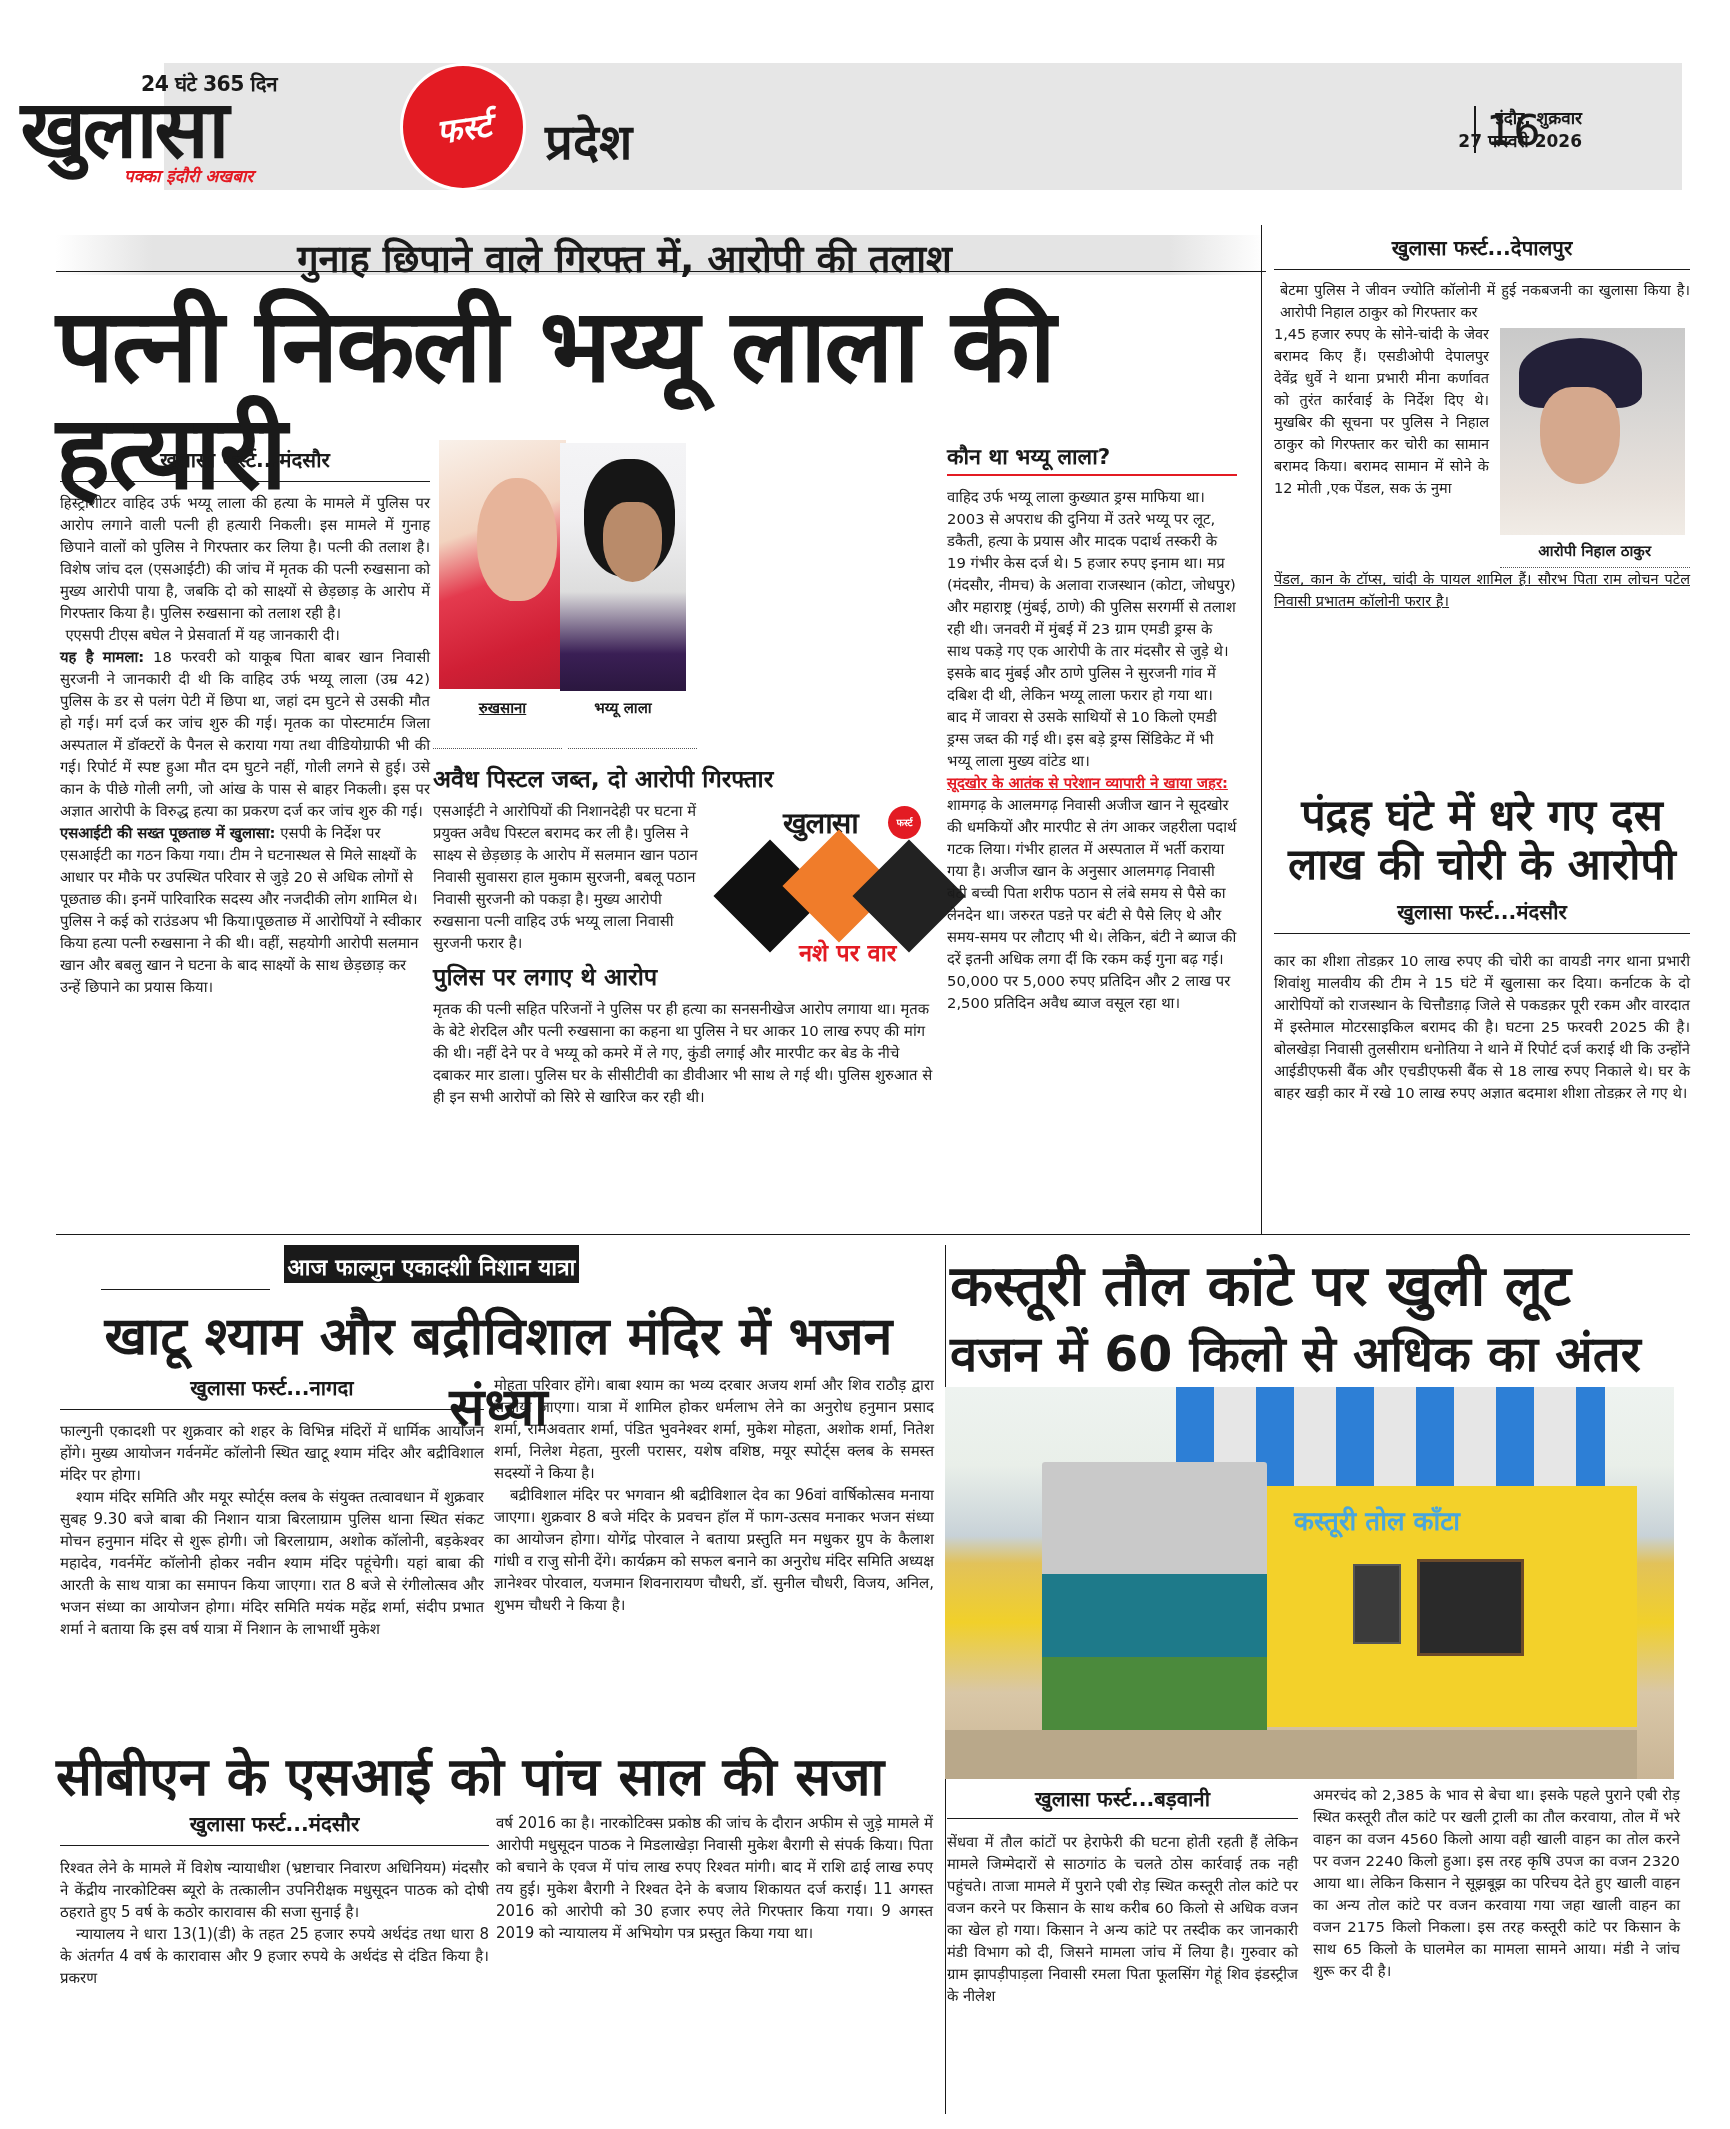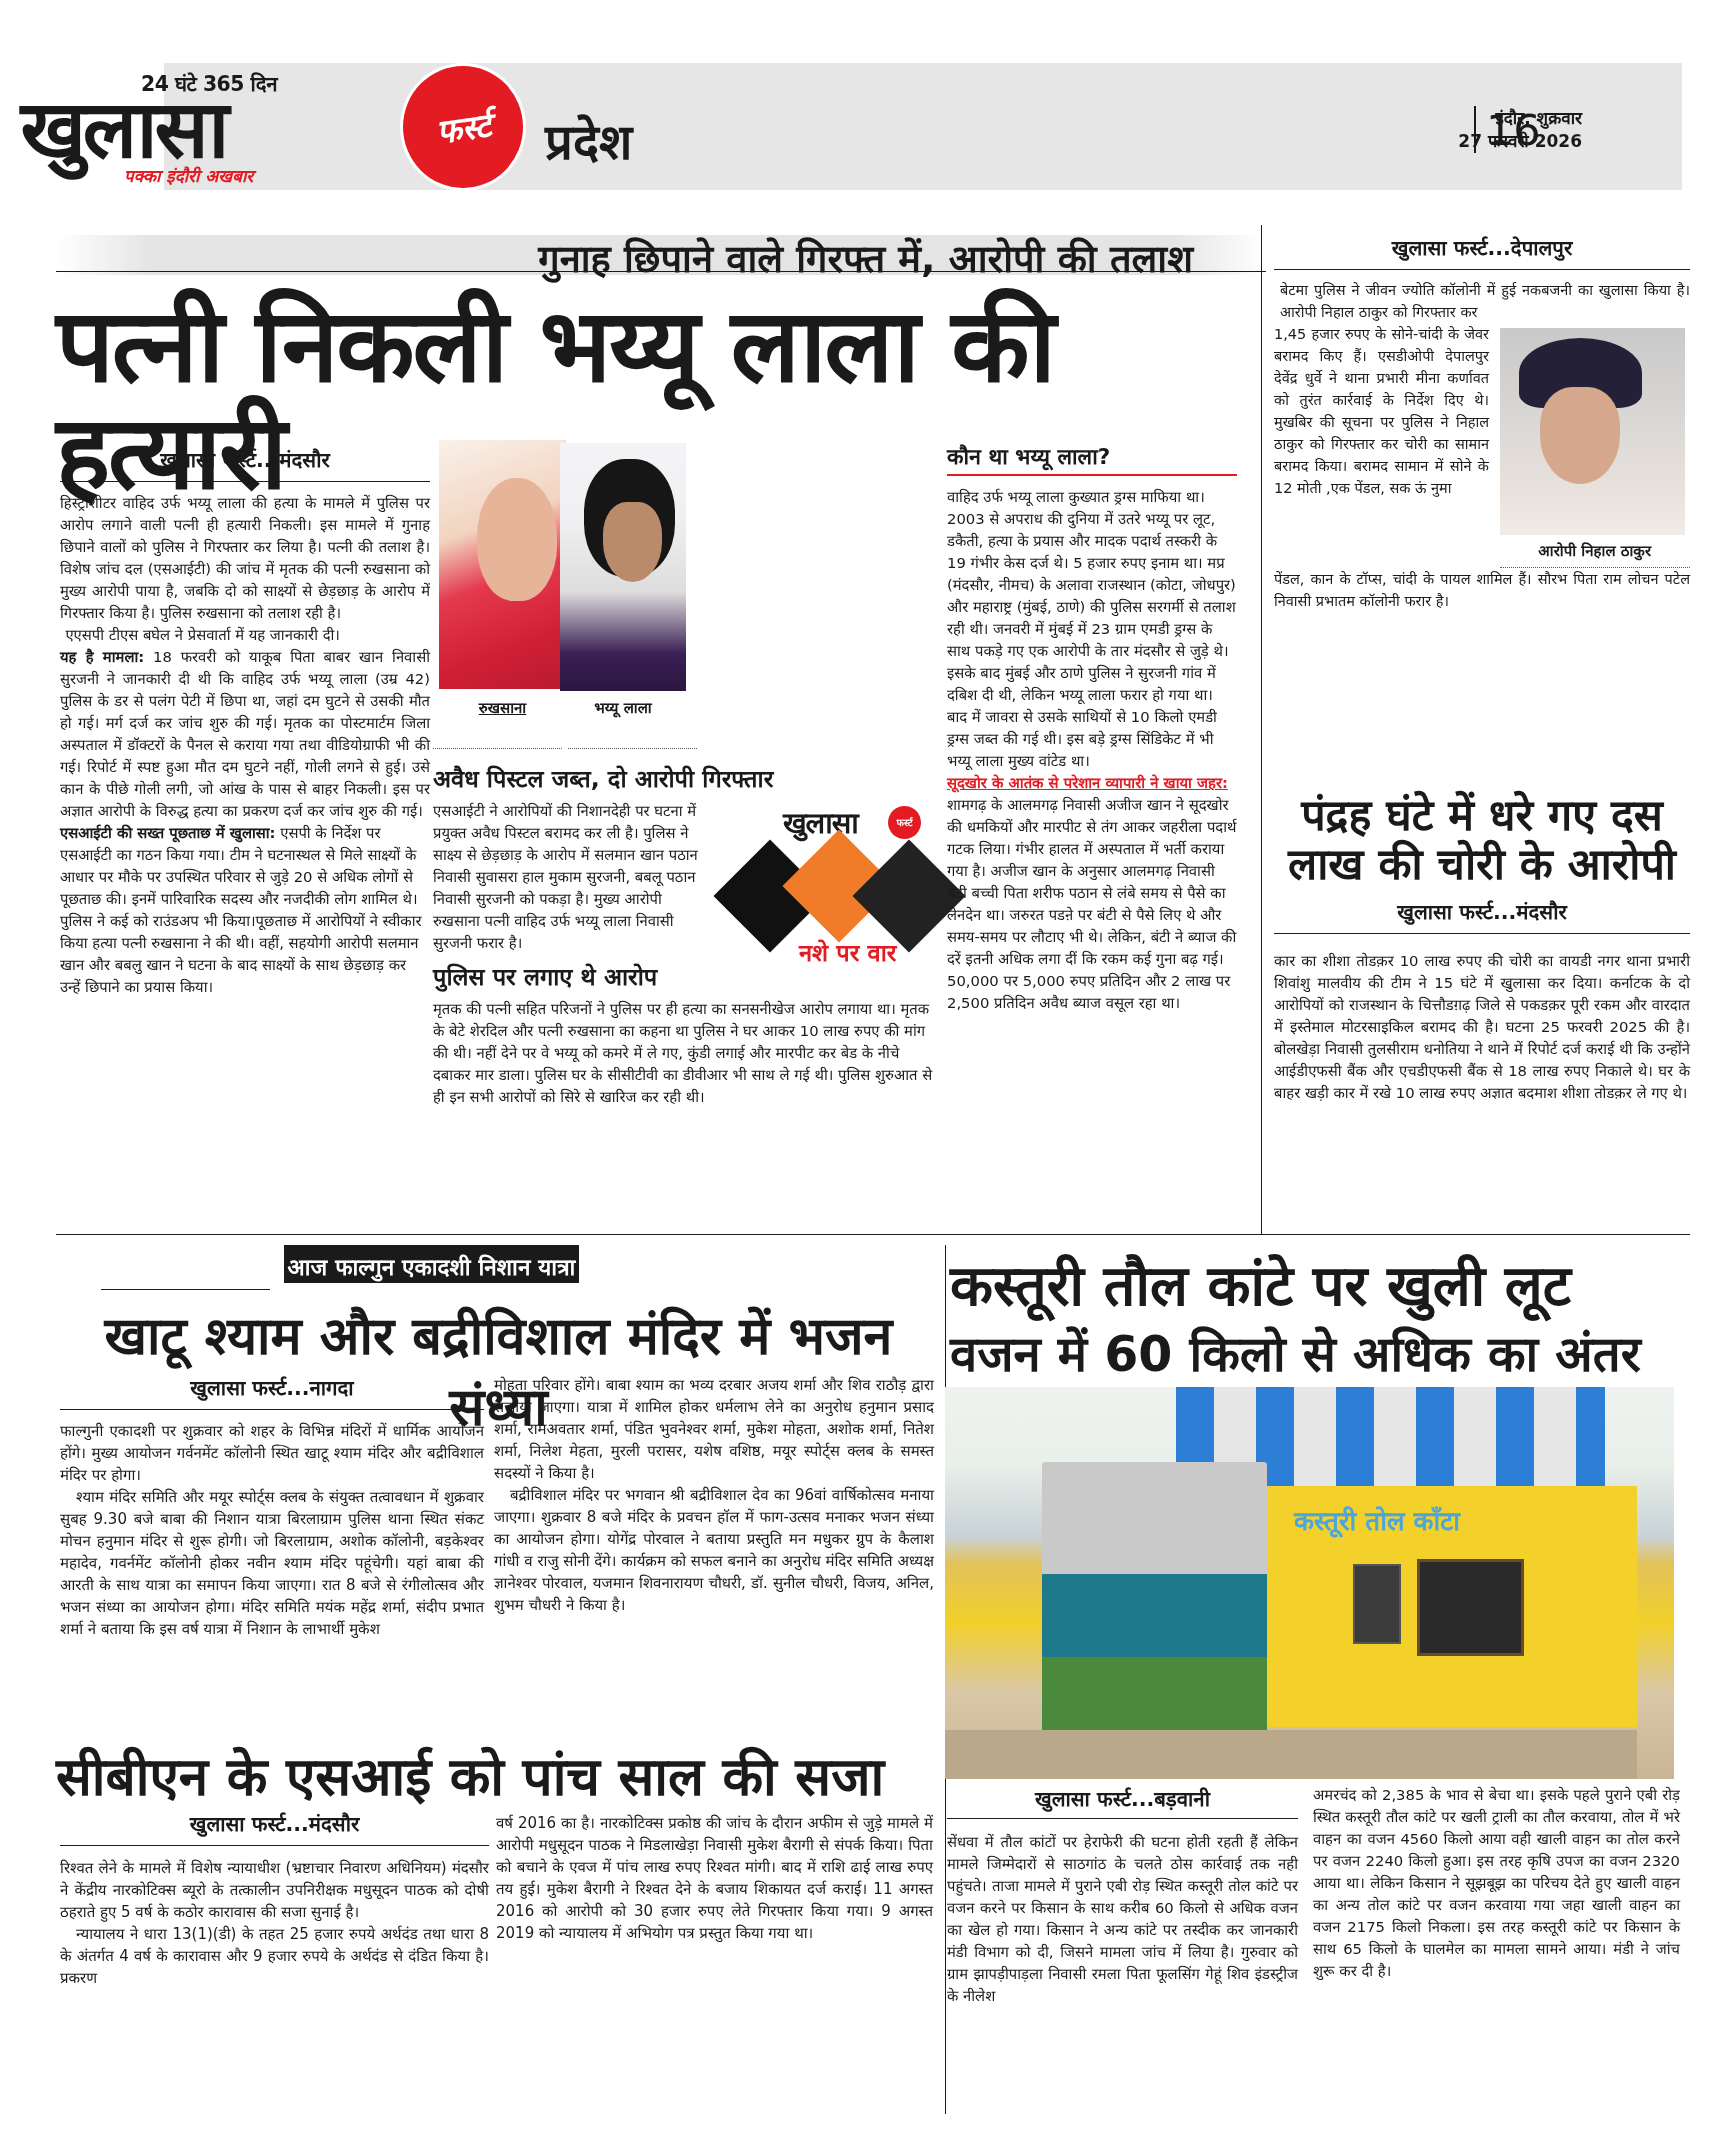--- a/index.html
+++ b/index.html
@@ -16,21 +16,21 @@
   .red-disc { position: absolute; left: 400px; top: 63px; width: 126px; height: 128px; border-radius: 50%; background: #e31b23; border: 3.2px solid #fff; display: flex; align-items: center; justify-content: center; }
   .red-disc span { color: #fff; font-weight: bold; font-size: 33px; font-style: italic; transform: rotate(-8deg); }
   .mast-section { position: absolute; left: 545px; top: 107px; font-weight: bold; font-size: 49px; }
   .mast-date { position: absolute; right: 148px; top: 107px; text-align: right; font-weight: bold; font-size: 17px; line-height: 1.35; }
   .mast-sep { position: absolute; left: 1474px; top: 106px; width: 1.6px; height: 47px; background: #1a1a1a; }
   .mast-page { position: absolute; left: 1486px; top: 105px; font-size: 43px; font-weight: normal; }
 
   
   .kicker-bar { position: absolute; left: 56px; top: 235px; width: 1210px; height: 40px; background: linear-gradient(90deg, #ffffff 0%, #e4e4e4 8%, #e4e4e4 92%, #ffffff 100%); }
   .kicker-rule { position: absolute; left: 56px; top: 271px; width: 1210px; height: 1.1px; background: #1a1a1a; }
-  .kicker { position: absolute; left: 56px; top: 231px; width: 1137px; text-align: right; font-weight: bold; font-size: 38px; }
+  .kicker { position: absolute; left: 56px; top: 231px; width: 1137px; text-align: center; font-weight: bold; font-size: 38px; }
   .headline-main { position: absolute; left: 56px; top: 292px; width: 1210px; font-weight: bold; font-size: 102px; line-height: 1.05; letter-spacing: -2.1px; }
 
   .byline { font-weight: bold; font-size: 20.4px; text-align: center; }
   .rule { height: 1.1px; background: #1a1a1a; }
   .dot-rule { height: 0; border-top: 1.6px dotted #555; }
   .body-text { font-size: 14.8px; line-height: 22px; text-align: justify; }
   .body-text b { font-weight: bold; }
   .red { color: #e31b23; text-decoration: underline; }
 
   .col-divider { position: absolute; width: 1.1px; background: #1a1a1a; }
@@ -142,21 +142,21 @@
     <p class="body-text" style="width:215px; font-size:14.5px;">1,45 हजार रुपए के सोने-चांदी के जेवर बरामद किए हैं। एसडीओपी देपालपुर देवेंद्र धुर्वे ने थाना प्रभारी मीना कर्णावत को तुरंत कार्रवाई के निर्देश दिए थे। मुखबिर की सूचना पर पुलिस ने निहाल ठाकुर को गिरफ्तार कर चोरी का सामान बरामद किया। बरामद सामान में सोने के 12 मोती ,एक पेंडल, सक ऊं नुमा</p>
     <div style="width:190px;">
       <div class="photo photo-nihal" style="position:relative; width:185px; height:207px; margin-top:4.3px;">
           <div class="hair"></div>
           <div class="face"></div>
         </div>
       <div class="caption" style="margin-top:5.4px;">आरोपी निहाल ठाकुर</div>
       <div class="dot-rule" style="margin-top:7.5px;"></div>
     </div>
   </div>
-  <p class="body-text" style="font-size:14.5px;">पेंडल, कान के टॉप्स, चांदी के पायल शामिल हैं। सौरभ पिता राम लोचन पटेल निवासी प्रभातम कॉलोनी फरार है।</p>
+  <p class="body-text" style="font-size:14.5px;text-decoration:underline;">पेंडल, कान के टॉप्स, चांदी के पायल शामिल हैं। सौरभ पिता राम लोचन पटेल निवासी प्रभातम कॉलोनी फरार है।</p>
 </div>
 
 <div class="abs" style="left:1274px; top:791px; width:416px;">
   <div style="font-size:43px; line-height:1.14; text-align:center; font-weight:bold;">पंद्रह घंटे में धरे गए दस लाख की चोरी के आरोपी</div>
   <div class="byline" style="margin-top:7.5px;">खुलासा फर्स्ट...मंदसौर</div>
   <div class="rule" style="margin:8.6px 0 16px;"></div>
   <p class="body-text" style="font-size:14.8px;">कार का शीशा तोडक़र 10 लाख रुपए की चोरी का वायडी नगर थाना प्रभारी शिवांशु मालवीय की टीम ने 15 घंटे में खुलासा कर दिया। कर्नाटक के दो आरोपियों को राजस्थान के चित्तौडग़ढ़ जिले से पकडक़र पूरी रकम और वारदात में इस्तेमाल मोटरसाइकिल बरामद की है। घटना 25 फरवरी 2025 की है। बोलखेड़ा निवासी तुलसीराम धनोतिया ने थाने में रिपोर्ट दर्ज कराई थी कि उन्होंने आईडीएफसी बैंक और एचडीएफसी बैंक से 18 लाख रुपए निकाले थे। घर के बाहर खड़ी कार में रखे 10 लाख रुपए अज्ञात बदमाश शीशा तोडक़र ले गए थे।</p>
 </div>
 
 <div class="abs rule" style="left:56px; top:1234px; width:1634px; height:1.1px;"></div>

